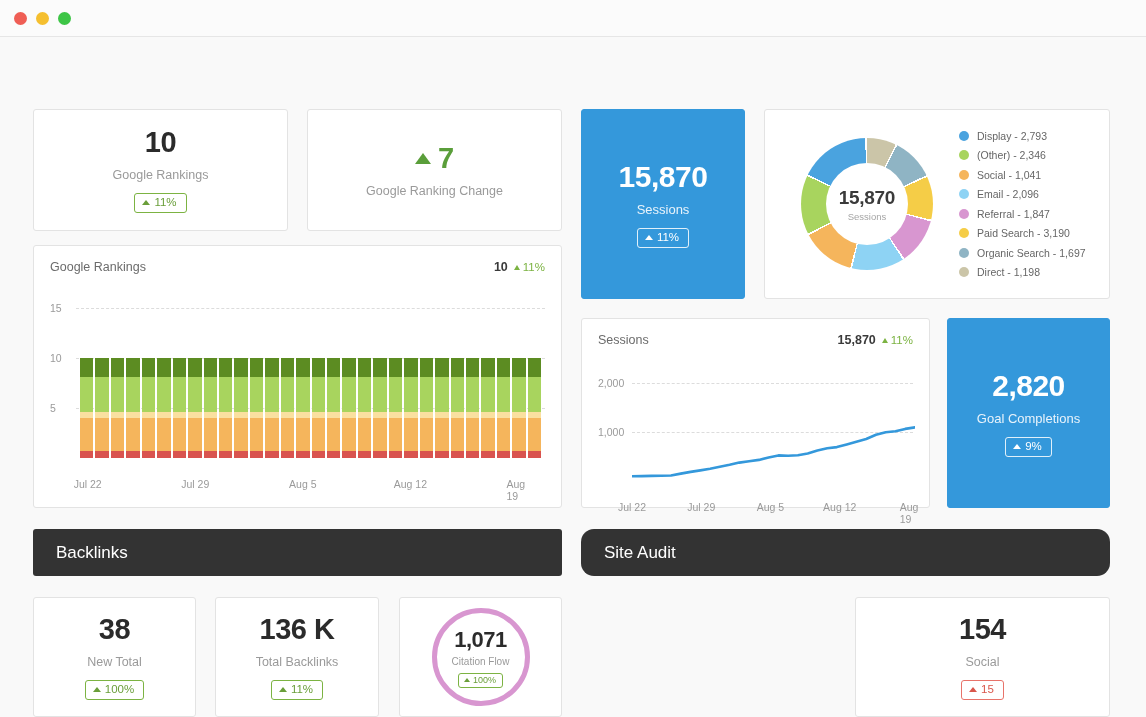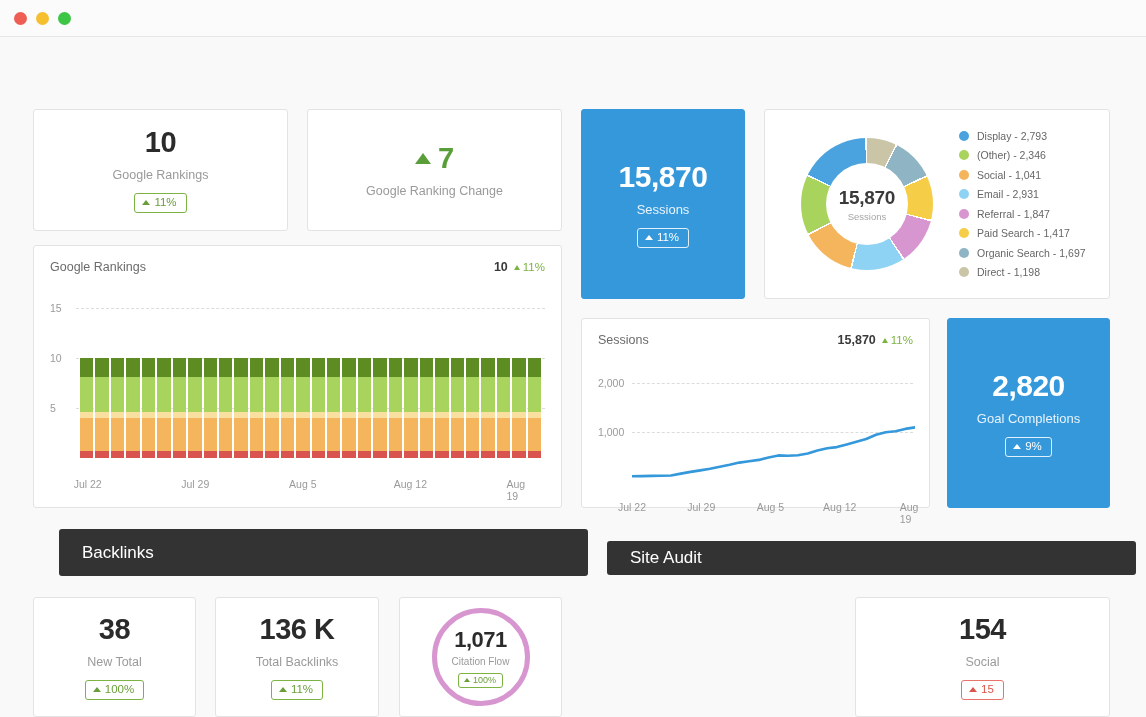--- a/index.html
+++ b/index.html
@@ -108,21 +108,20 @@
 
   
   .sec-head {
     position: absolute;
     background: #333333;
     border-radius: 3px;
     display: flex; align-items: center;
     padding-left: 23px;
     color: #ffffff;
     font-size: 17px;
-    margin-left: 26px;
   }
 
   
   .circle-kpi { position: relative; width: 100%; height: 100%; display: flex; align-items: center; justify-content: center; }
   .ring {
     width: 98px; height: 98px; border-radius: 50%;
     border: 5px solid #d896d0;
     display: flex; flex-direction: column; align-items: center; justify-content: center;
   }
   .ring .v { font-size: 22px; font-weight: bold; color: #2b2b2b; letter-spacing: -0.5px; }
@@ -435,29 +434,29 @@
           <div class="row">
             <span class="sw" style="background:#a8d45e"></span>
             <span>(Other) - 2,346</span>
           </div>
           <div class="row">
             <span class="sw" style="background:#f5b55c"></span>
             <span>Social - 1,041</span>
           </div>
           <div class="row">
             <span class="sw" style="background:#8ed3f4"></span>
-            <span>Email - 2,931</span>
+            <span>Email - 2,096</span>
           </div>
           <div class="row">
             <span class="sw" style="background:#d896d0"></span>
             <span>Referral - 1,847</span>
           </div>
           <div class="row">
             <span class="sw" style="background:#f5cd47"></span>
-            <span>Paid Search - 1,417</span>
+            <span>Paid Search - 3,190</span>
           </div>
           <div class="row">
             <span class="sw" style="background:#8fb4c4"></span>
             <span>Organic Search - 1,697</span>
           </div>
           <div class="row">
             <span class="sw" style="background:#cbc5a8"></span>
             <span>Direct - 1,198</span>
           </div>
         </div>
@@ -536,21 +535,21 @@
         <div class="v">1,071</div>
         <div class="l">Citation Flow</div>
         <div class="b">
           <span class="tri-xs"></span>
           <span>100%</span>
         </div>
       </div>
     </div>
   </div>
 
-  <div class="sec-head" style="left:581px; top:504px; width:529px; height:34px;">
+  <div class="sec-head" style="left:581px; top:492px; width:529px; height:47px;border-radius:13px;">
     <span>Site Audit</span>
   </div>
 
 
   <div class="card" style="left:855px; top:560px; width:255px; height:120px;">
     <div class="kpi">
       <div class="kpi-value">154</div>
       <div class="kpi-label">Social</div>
       <div class="kpi-badge red">
         <span class="tri"></span>

